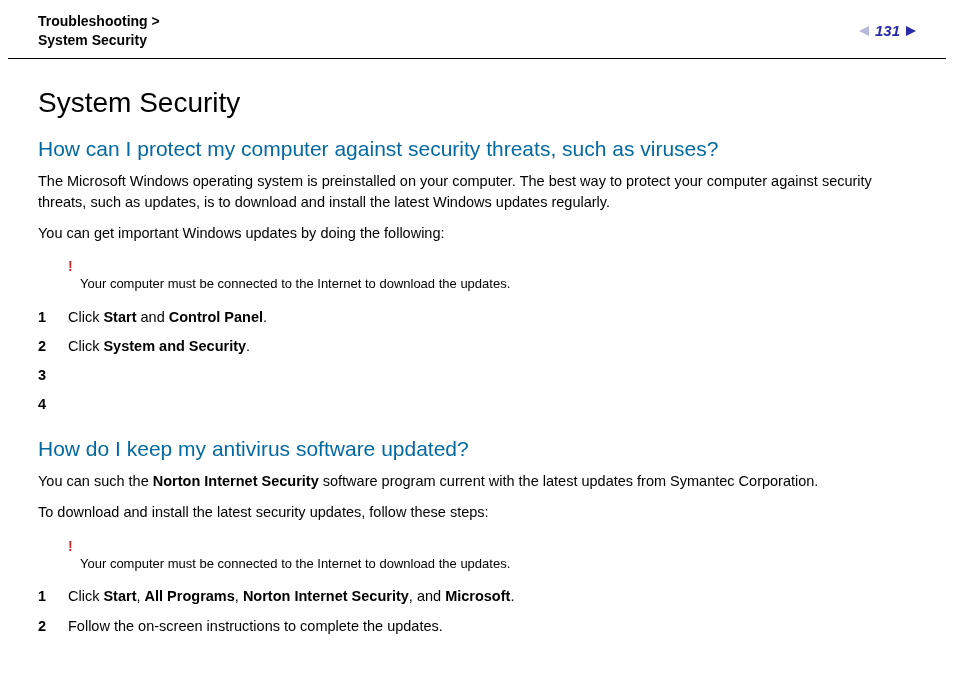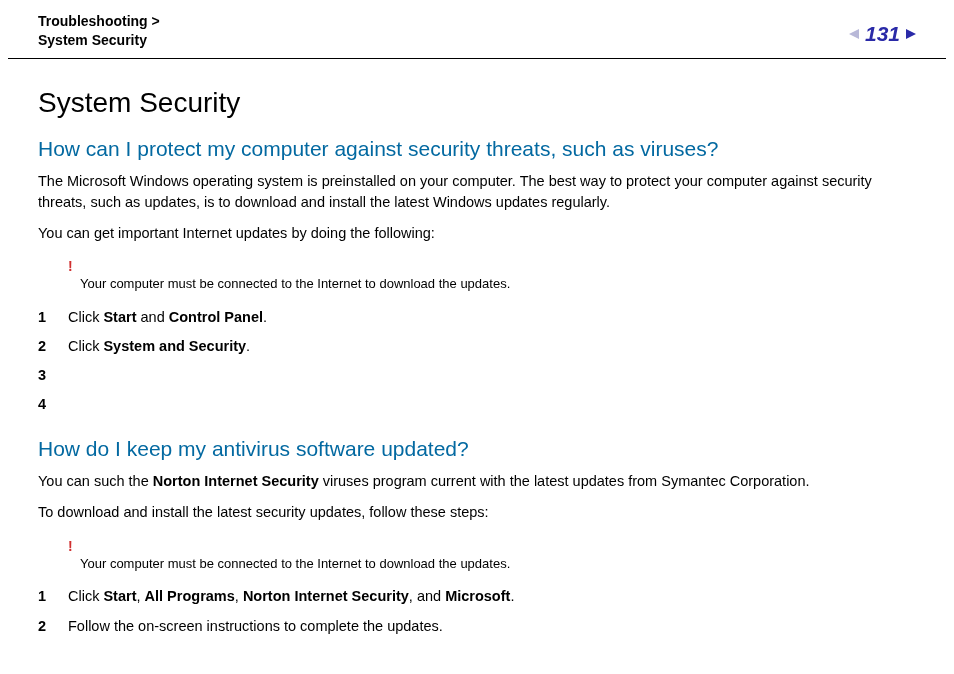--- a/index.html
+++ b/index.html
@@ -25,21 +25,21 @@
     }
     .page-nav {
       display: flex;
       align-items: center;
       gap: 6px;
       padding-top: 10px;
     }
     .page-num {
       font-weight: bold;
       font-style: italic;
-      font-size: 21px;
+      font-size: 15px;
       color: #2a2aa8;
     }
     .nav-arrow-left, .nav-arrow-right {
       width: 0; height: 0;
       border-top: 5px solid transparent;
       border-bottom: 5px solid transparent;
     }
     .nav-arrow-left { border-right: 10px solid #b8b8d8; }
     .nav-arrow-right { border-left: 10px solid #2a2aa8; }
     .divider {
@@ -118,21 +118,21 @@
   </div>
 </div>
 
 <hr class="divider">
 
 <div class="content">
   <h1 class="page-title">System Security</h1>
 
   <h2 class="section-heading">How can I protect my computer against security threats, such as viruses?</h2>
   <p class="para">The Microsoft Windows operating system is preinstalled on your computer. The best way to protect your computer against security threats, such as updates, is to download and install the latest Windows updates regularly.</p>
-  <p class="para">You can get important Internet updates by doing the following:</p>
+  <p class="para">You can get important Windows updates by doing the following:</p>
 
   <div class="note-block">
     <span class="note-bang">!</span>
     <span class="note-text">Your computer must be connected to the Internet to download the updates.</span>
   </div>
 
   <div class="steps">
     <div class="step-row">
       <span class="step-num">1</span>
       <span class="step-body"><span>Click </span><span class="b">Start</span><span> and </span><span class="b">Control Panel</span><span>.</span></span>
@@ -144,21 +144,21 @@
     <div class="step-row">
       <span class="step-num">3</span>
     </div>
     <div class="step-row">
       <span class="step-num">4</span>
     </div>
   </div>
 
   <div class="section2">
     <h2 class="section-heading">How do I keep my antivirus software updated?</h2>
-    <p class="para"><span>You can such the </span><span class="b">Norton Internet Security</span><span> viruses program current with the latest updates from Symantec Corporation.</span></p>
+    <p class="para"><span>You can such the </span><span class="b">Norton Internet Security</span><span> software program current with the latest updates from Symantec Corporation.</span></p>
     <p class="para">To download and install the latest security updates, follow these steps:</p>
 
     <div class="note-block">
       <span class="note-bang">!</span>
       <span class="note-text">Your computer must be connected to the Internet to download the updates.</span>
     </div>
 
     <div class="steps">
       <div class="step-row">
         <span class="step-num">1</span>

